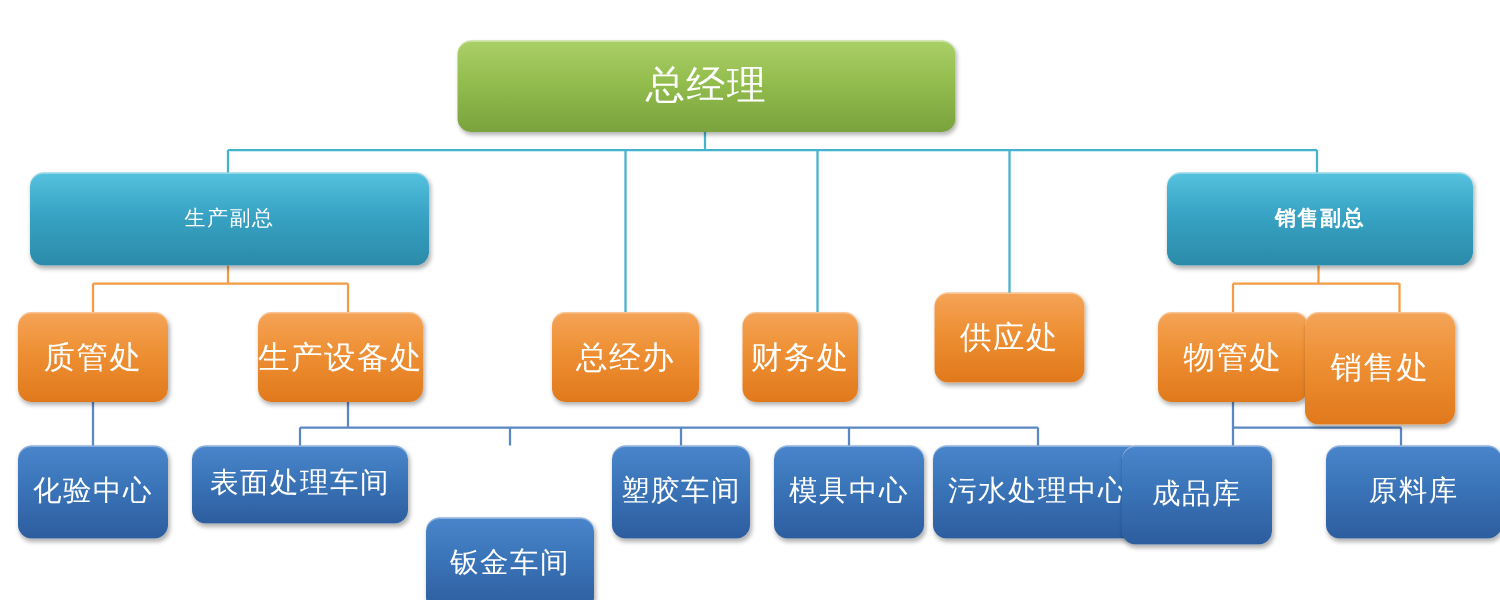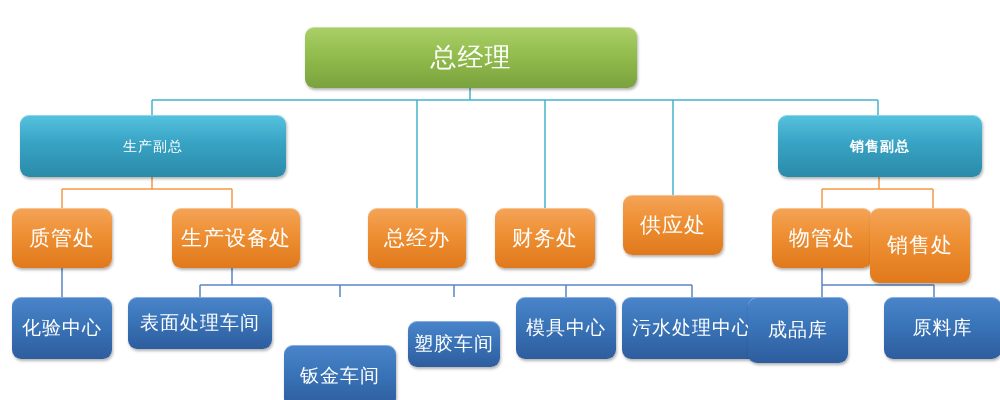--- a/index.html
+++ b/index.html
@@ -33,31 +33,31 @@
   .lvl3{font-size:21px;align-items:center;}
   .lvl4{font-size:19px;}
 
   
   #n-root{left:305px;top:27px;width:332px;height:61px;}
   
   #n-vp_production{left:20px;top:115px;width:266px;height:62px;}
   #n-vp_sales{left:778px;top:115px;width:204px;height:62px;font-weight:bold;}
   
   #n-dept_quality   {left:12px; top:208px;width:100px;height:60px;}
-  #n-dept_equipment {left:172px;top:208px;width:128px;height:60px;}
+  #n-dept_equipment {left:172px;top:208px;width:110px;height:60px;}
   #n-dept_gm_office {left:368px;top:208px;width:98px; height:60px;}
-  #n-dept_finance   {left:495px;top:208px;width:100px;height:60px;}
+  #n-dept_finance   {left:495px;top:208px;width:77px;height:60px;}
   #n-dept_supply    {left:623px;top:195px;width:100px;height:60px;}
   #n-dept_material  {left:772px;top:208px;width:100px;height:60px;}
   #n-dept_sales     {left:870px;top:208px;width:100px;height:75px;}
   
   #n-unit_lab           {left:12px; top:297px;width:100px;height:62px;}
   #n-unit_surface       {left:128px;top:297px;width:144px;height:52px;}
   #n-unit_sheet_metal   {left:284px;top:297px;width:112px;height:62px;margin-top:48px;}
-  #n-unit_plastics      {left:408px;top:297px;width:92px; height:46px;margin-top:24px;}
+  #n-unit_plastics      {left:408px;top:297px;width:92px; height:62px;}
   #n-unit_mold          {left:516px;top:297px;width:100px;height:62px;}
   #n-unit_wastewater    {left:622px;top:297px;width:140px;height:62px;}
   #n-unit_finished_goods{left:748px;top:297px;width:100px;height:66px;}
   #n-unit_raw_material  {left:884px;top:297px;width:117px;height:62px;}
 </style>
 </head>
 <body>
 
 <div id="canvas">
 

